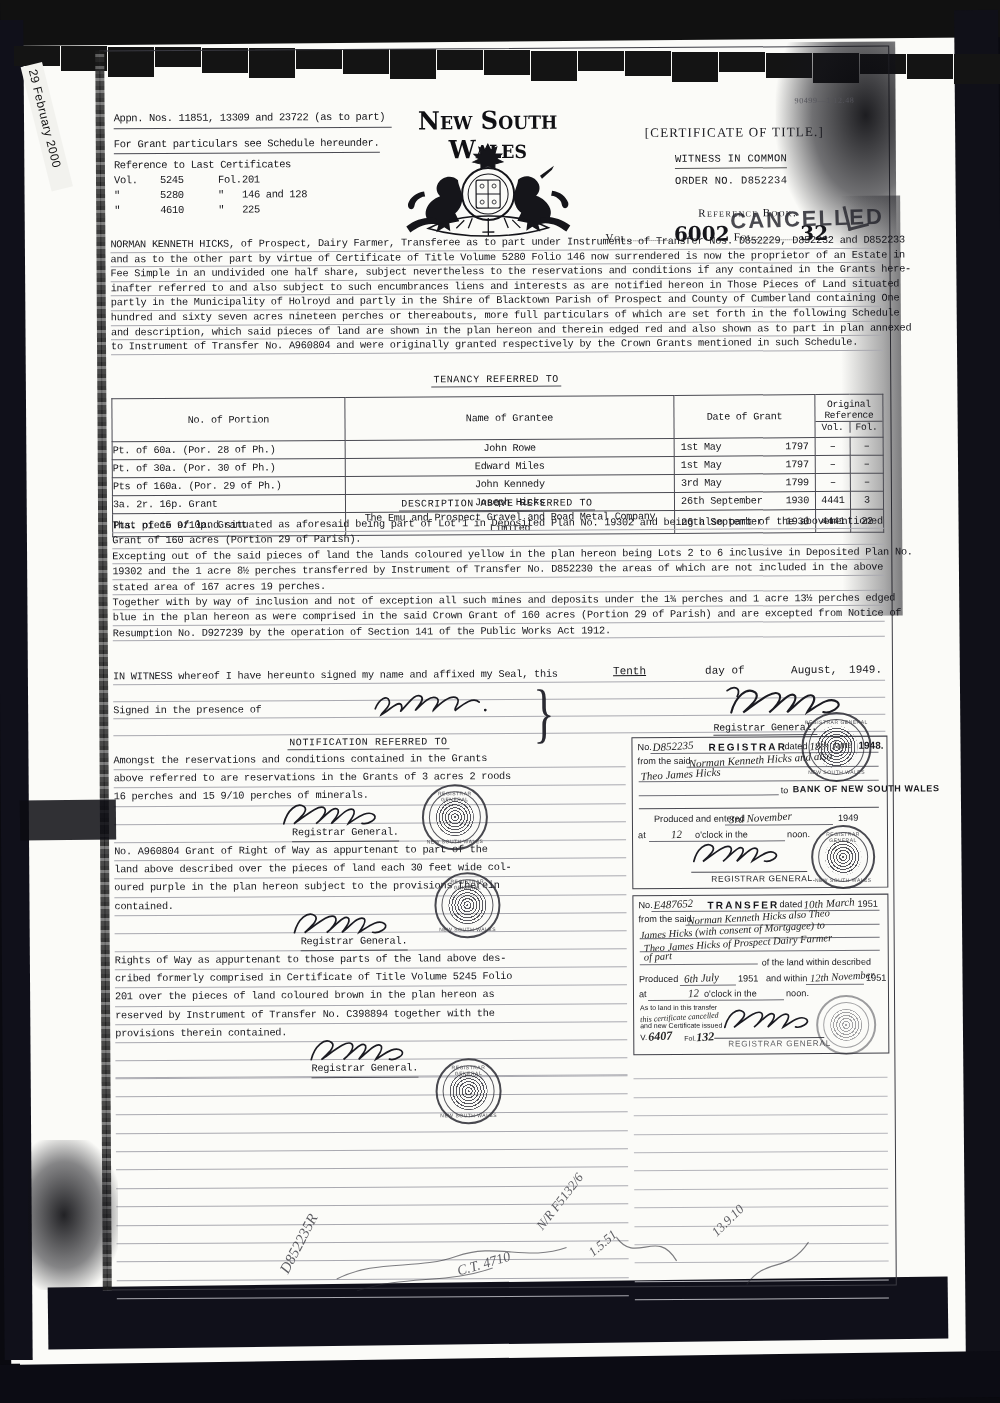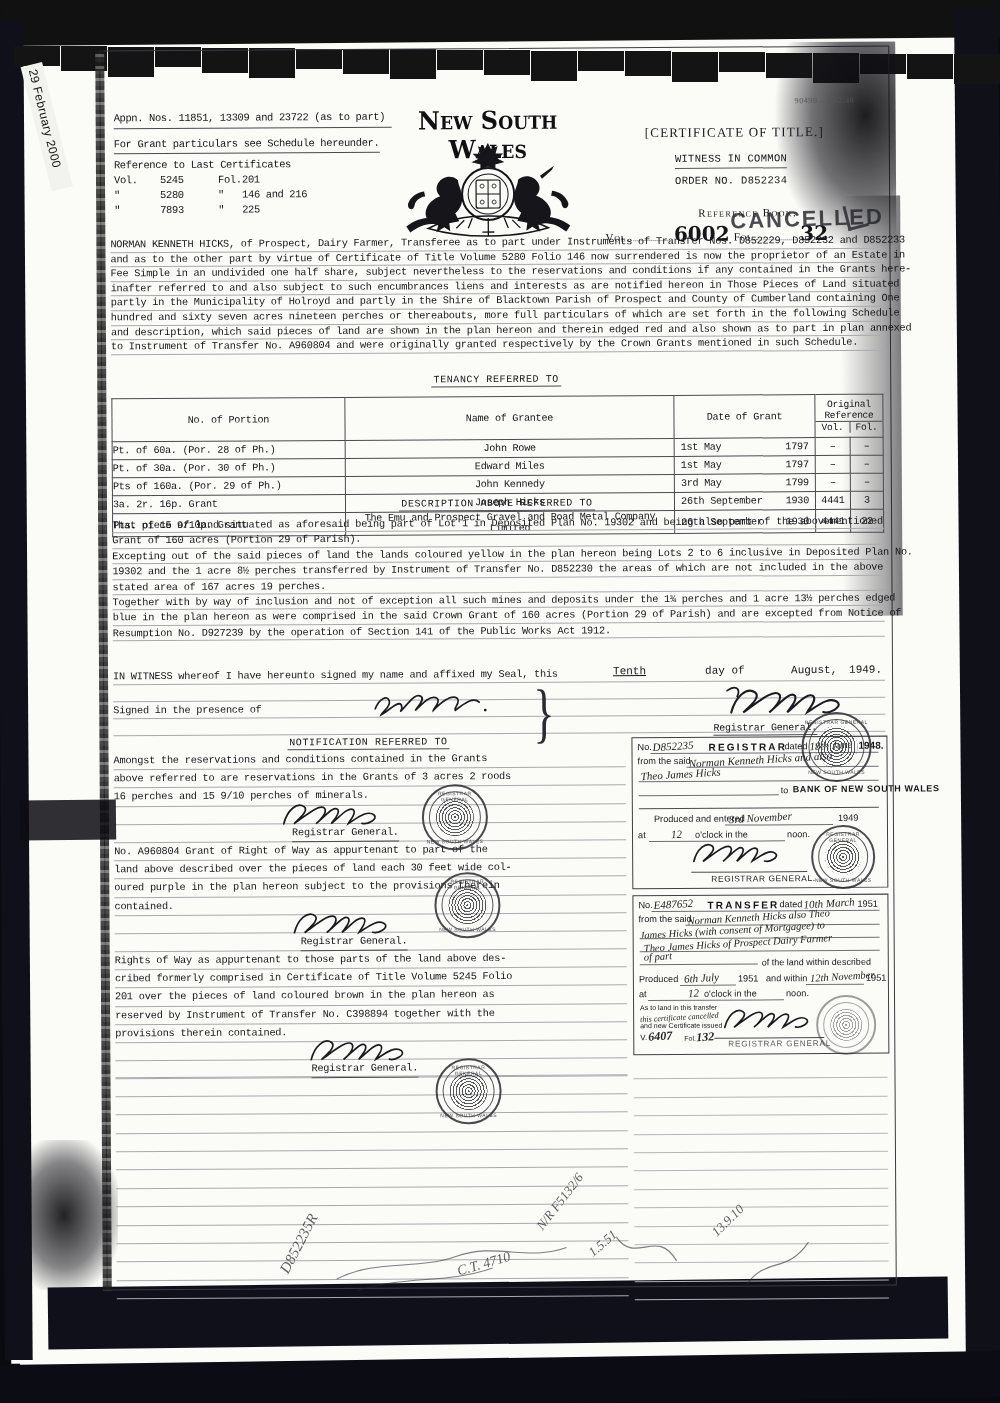--- a/index.html
+++ b/index.html
@@ -224,25 +224,25 @@
       <div class="rrow">
         <span class="c1">Vol.</span>
         <span class="c2">5245</span>
         <span class="c3">Fol.</span>
         <span>201</span>
       </div>
       <div class="rrow">
         <span class="c1">"</span>
         <span class="c2">5280</span>
         <span class="c3">"</span>
-        <span>146 and 216</span>
+        <span>146 and 128</span>
       </div>
       <div class="rrow">
         <span class="c1">"</span>
-        <span class="c2">7893</span>
+        <span class="c2">4610</span>
         <span class="c3">"</span>
         <span>225</span>
       </div>
     </div>
 
     <div id="nswtitle">New South Wales</div>
 
     <svg id="arms" viewBox="0 0 200 110">
       <g fill="#15151a" stroke="#15151a">
 

